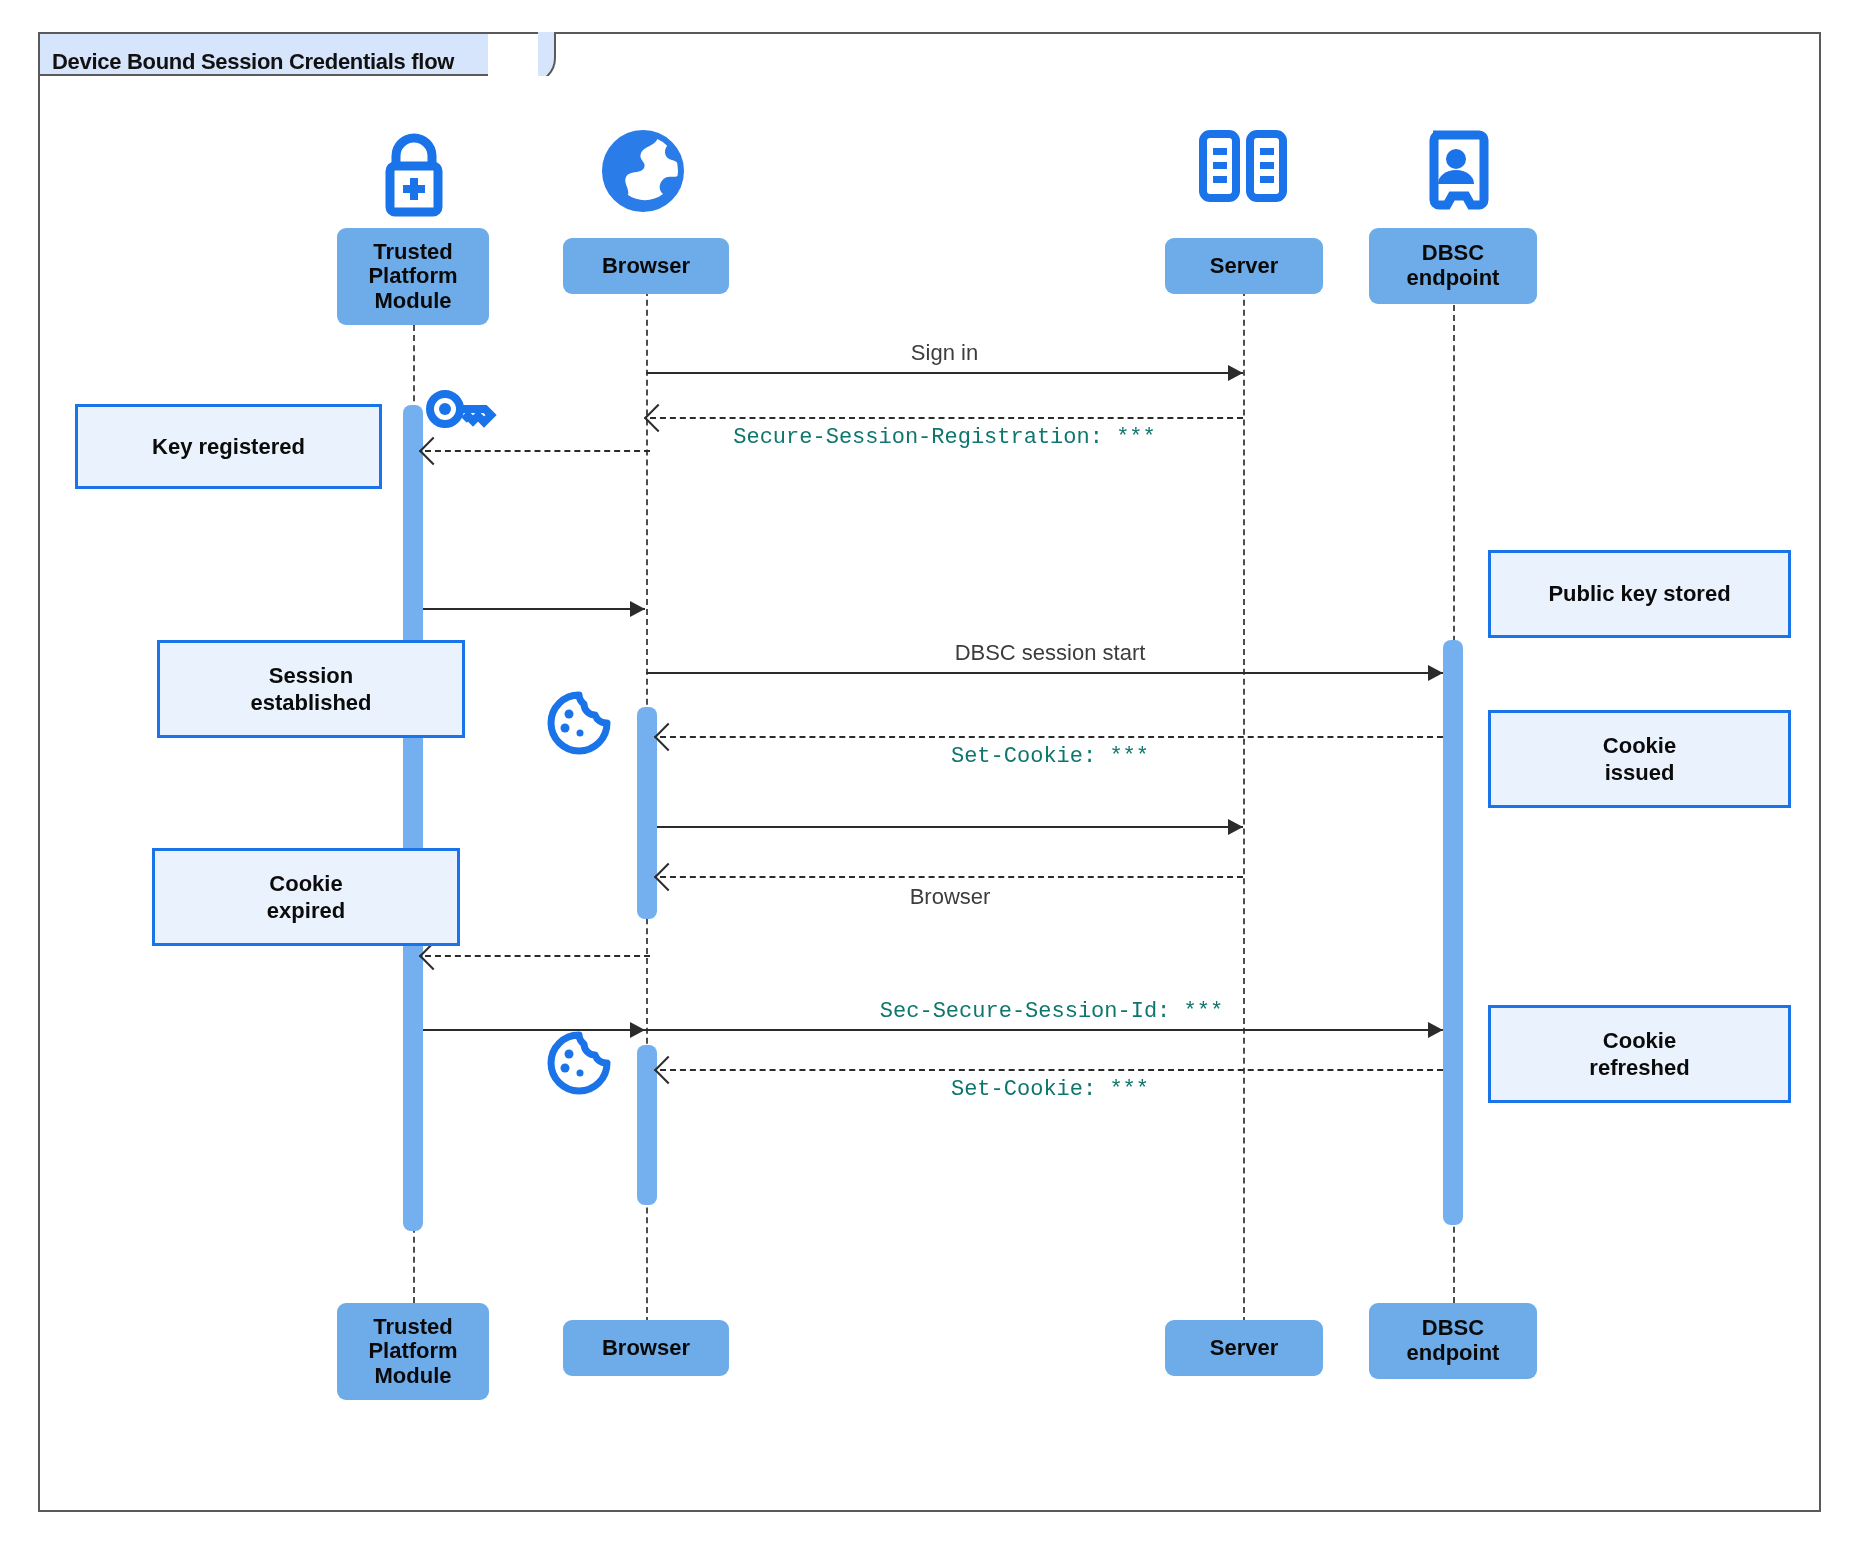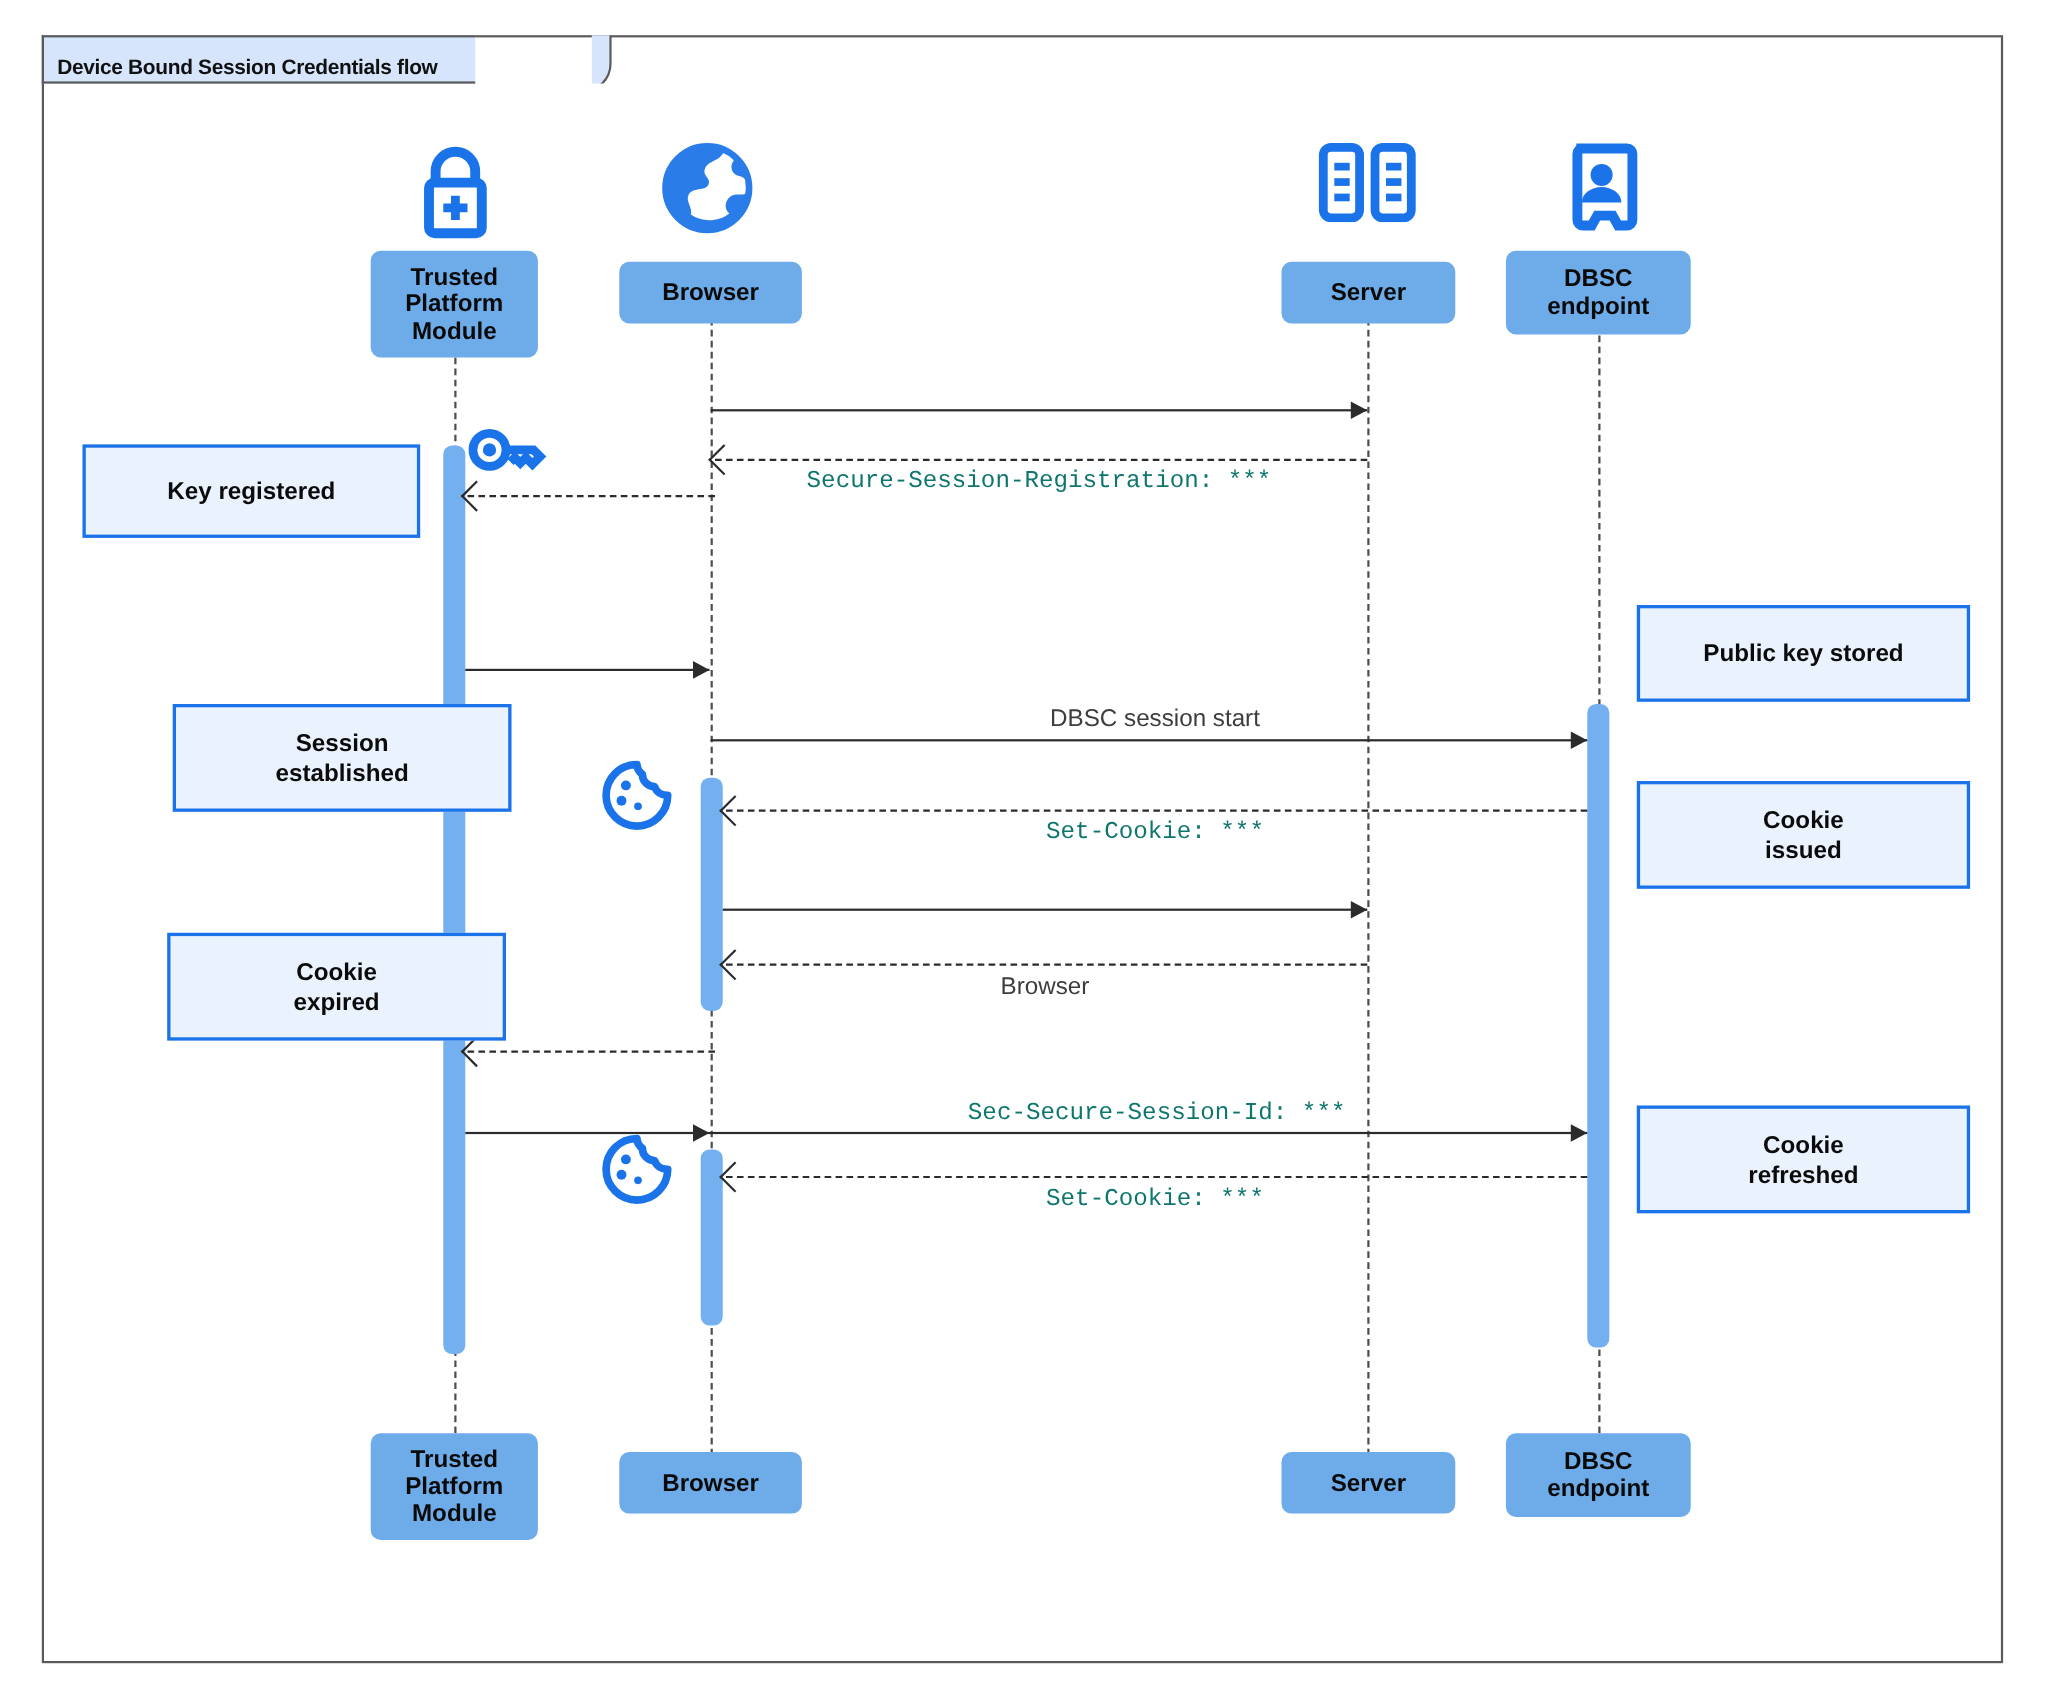--- a/index.html
+++ b/index.html
@@ -5,21 +5,21 @@
   html,body{margin:0;padding:0;background:#ffffff;}
   body{font-family:"Liberation Sans",sans-serif;}
   #canvas{position:relative;width:1859px;height:1546px;background:#ffffff;overflow:hidden;}
 
   
   .frame{position:absolute;left:38px;top:32px;width:1783px;height:1480px;
          border:2px solid #5a5a5a;background:#ffffff;box-sizing:border-box;}
   .frame-title{position:absolute;left:38px;top:32px;height:44px;
          background:#d6e5fb;border:2px solid #5a5a5a;border-right:none;box-sizing:border-box;
          padding:16px 34px 0 12px;display:flex;align-items:center;
-         font-weight:bold;font-size:19px;color:#111;letter-spacing:-0.3px;}
+         font-weight:bold;font-size:22px;color:#111;letter-spacing:-0.3px;}
   .frame-title-fold{position:absolute;top:32px;width:26px;height:44px;overflow:hidden;}
   .frame-title-fold:after{content:"";position:absolute;left:-20px;top:-4px;width:34px;height:52px;
          border:2px solid #5a5a5a;border-radius:0 0 26px 0;background:#d6e5fb;}
 
   
   .lifeline{position:absolute;width:0;border-left:2px dashed #4d4d4d;}
 
   
   .pbox{position:absolute;background:#6eace9;border-radius:9px;
         display:flex;align-items:center;justify-content:center;text-align:center;
@@ -119,20 +119,21 @@
       <span>DBSC</span><br>
       <span>endpoint</span>
     </span>
   </div>
 
   <div class="act" style="left:403px;top:405px;width:20px;height:826px;"></div>
   <div class="act" style="left:637px;top:707px;width:20px;height:212px;"></div>
   <div class="act" style="left:637px;top:1045px;width:20px;height:160px;"></div>
   <div class="act" style="left:1443px;top:640px;width:20px;height:585px;"></div>
 
+  <div class="msg sans" style="left:646px;top:340px;width:597px;">Sign in</div>
   <div class="arrow-line" style="left:646px;top:372px;width:597px;"></div>
   <div class="arrow-head solid-r" style="left:1228px;top:365px;"></div>
 
   <div class="arrow-line dashed" style="left:650px;top:417px;width:593px;"></div>
   <div class="arrow-head open-l" style="left:648px;top:408px;"></div>
   <div class="msg mono" style="left:646px;top:425px;width:597px;">Secure-Session-Registration: ***</div>
 
   <div class="arrow-line dashed" style="left:425px;top:450px;width:225px;"></div>
   <div class="arrow-head open-l" style="left:423px;top:441px;"></div>
 

